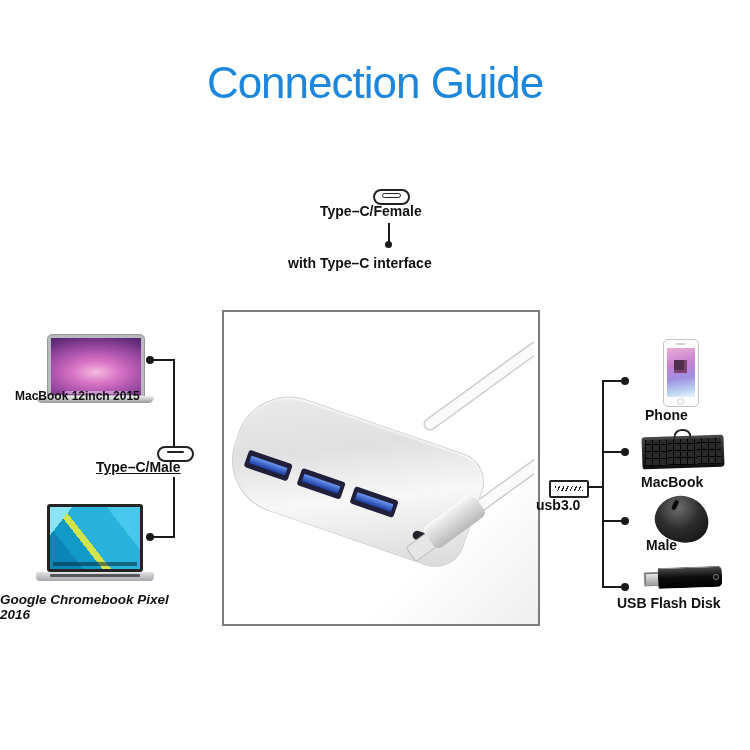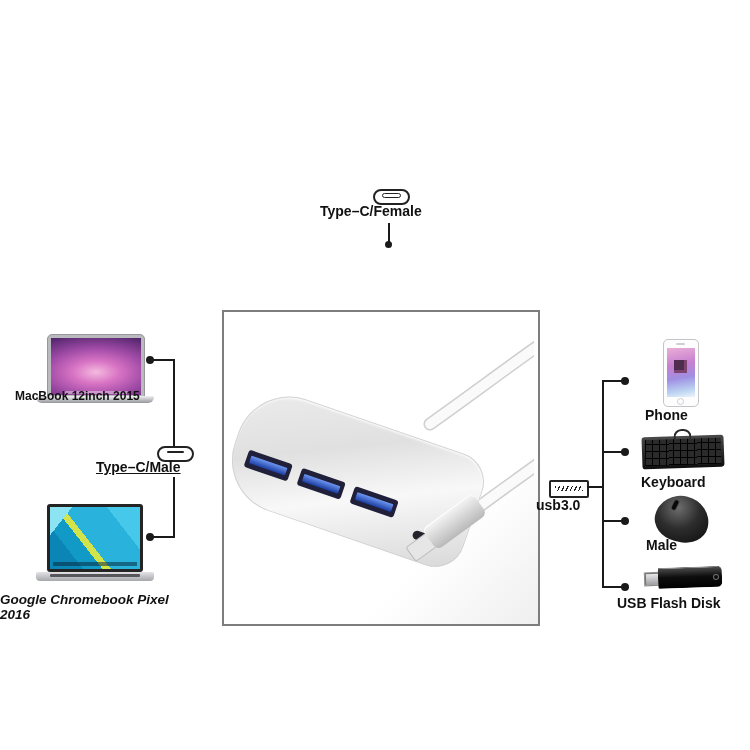--- a/index.html
+++ b/index.html
@@ -105,28 +105,30 @@
            box-shadow:inset 2px 2px 0 -1px #777;}
   .fl-body{position:absolute;left:14px;top:2px;width:64px;height:20px;border-radius:2px 5px 5px 2px;
            background:linear-gradient(#4a4a4a,#0d0d0d 45%,#000);border-top:1px solid #5d5d5d;}
   .fl-ring{position:absolute;right:3px;top:7px;width:4px;height:4px;border:1px solid #707070;border-radius:50%;}
 </style>
 </head>
 <body>
 
 <div id="stage">
 
+  <div class="title">Connection Guide</div>
 
   <div class="pill" style="left:373px;top:189px;">
     <div class="pill-slot"></div>
   </div>
   <div class="lbl" style="left:320px;top:203px;width:140px;">Type–C/Female</div>
   <div class="line" style="left:388px;top:223px;width:2px;height:21px;"></div>
   <div class="dot" style="left:385px;top:241px;width:7px;height:7px;"></div>
   <div class="lbl" style="left:288px;top:254px;width:200px;line-height:18px;">
+    <div>with Type–C interface</div>
   </div>
 
   <div class="photo-box">
     <div class="photo-shade"></div>
 
     <svg class="cable" width="310" height="308" viewBox="0 0 310 308">
       <path d="M 206 112 C 240 88 280 58 314 34" fill="none" stroke="#cfcfcf" stroke-width="13" stroke-linecap="round"></path>
       <path d="M 206 112 C 240 88 280 58 314 34" fill="none" stroke="#fafafa" stroke-width="10" stroke-linecap="round"></path>
       <path d="M 314 152 C 292 168 272 182 256 194" fill="none" stroke="#cfcfcf" stroke-width="13" stroke-linecap="round"></path>
       <path d="M 314 152 C 292 168 272 182 256 194" fill="none" stroke="#fafafa" stroke-width="10" stroke-linecap="round"></path>
@@ -206,21 +208,21 @@
       <div class="ph-album"></div>
     </div>
     <div class="ph-home"></div>
   </div>
   <div class="lbl" style="left:645px;top:407px;width:62px;">Phone</div>
 
   <div class="keyboard">
     <div class="kb-cable"></div>
     <div class="kb-keys"></div>
   </div>
-  <div class="lbl" style="left:641px;top:474px;width:84px;">Keyboard</div>
+  <div class="lbl" style="left:641px;top:474px;width:84px;">MacBook</div>
 
   <div class="mouse">
     <div class="mouse-wheel"></div>
   </div>
   <div class="lbl" style="left:646px;top:537px;width:58px;">Male</div>
 
   <div class="flash">
     <div class="fl-conn"></div>
     <div class="fl-body">
       <div class="fl-ring"></div>

